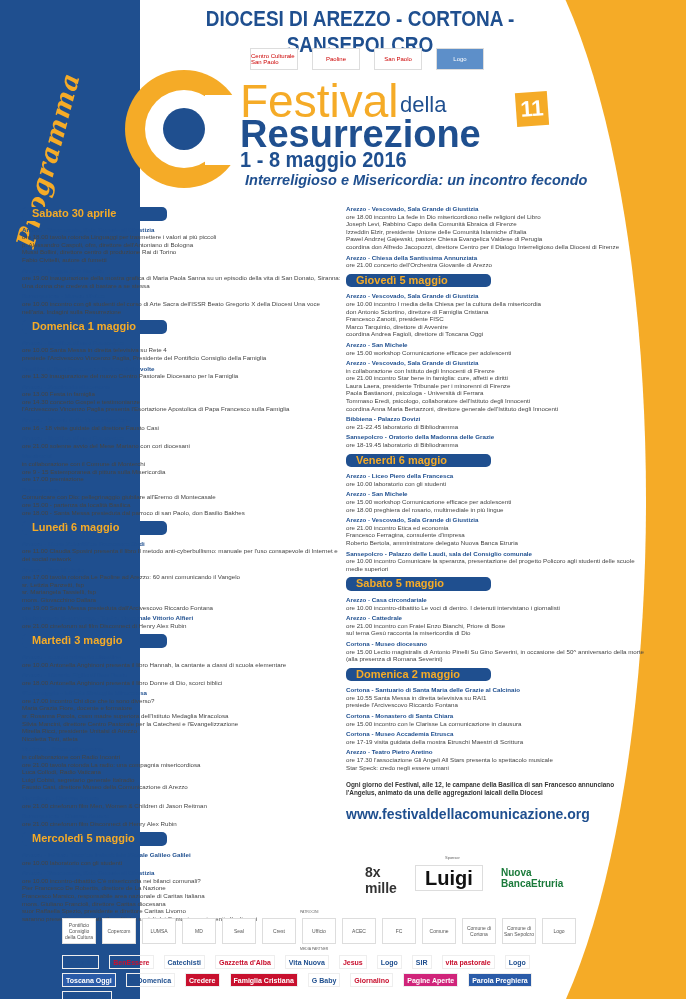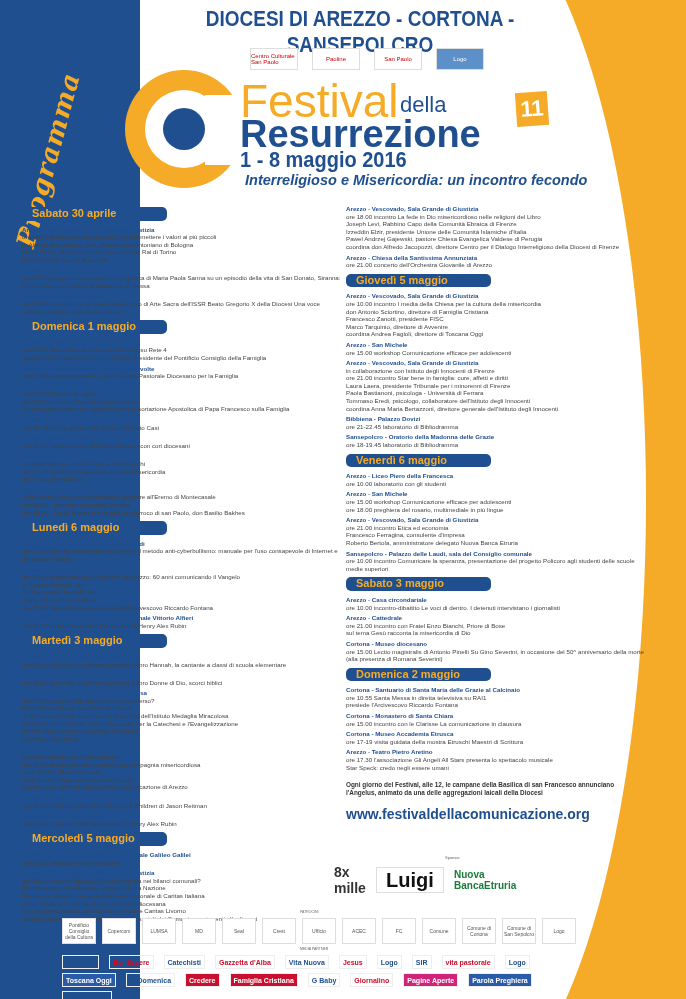--- a/index.html
+++ b/index.html
@@ -25,21 +25,21 @@
 .tagline{position:absolute;left:245px;top:172px;color:#1f4f8f;font-weight:bold;font-style:italic;font-size:14.5px}
 .col{position:absolute;font-size:6.2px;line-height:7.6px;color:#444}
 .col-left{left:22px;top:205px;width:320px}
 .col-right{left:346px;top:205px;width:300px}
 .day{display:inline-block;background:#1f4f8f;color:#f5ab27;font-weight:bold;font-size:11px;padding:3px 10px;border-radius:5px;width:145px;margin:2px 0 5px 0}
 .ev{margin-bottom:3px}
 .place{color:#1f4f8f;font-weight:bold}
 .note{font-size:6.4px;line-height:8px;margin-top:10px;font-weight:bold;color:#333}
 .url{color:#1f4f8f;font-weight:bold;font-size:14px;margin-top:14px}
 .sponsors-label{position:absolute;left:445px;top:855px;font-size:4px;color:#666}
-.sponsors{position:absolute;left:334px;top:865px;display:flex;gap:10px;align-items:center}
+.sponsors{position:absolute;left:365px;top:865px;display:flex;gap:18px;}
 .sp{display:flex;align-items:center;justify-content:center;font-weight:bold}
 .sp-8x{width:32px;height:30px;font-size:14px;color:#333}
 .sp-kinder{width:68px;height:26px;font-size:20px;color:#111;border:1px solid #ddd}
 .sp-banca{width:80px;height:26px;font-size:10px;color:#1a7a3a}
 .patrocini-label{position:absolute;left:300px;top:910px;font-size:3.5px;color:#666}
 .patrocini{position:absolute;left:62px;top:918px;display:flex;gap:6px;align-items:center}
 .pat{width:34px;height:26px;border:1px solid #ddd;background:#fff;font-size:5px;display:flex;align-items:center;justify-content:center;color:#555;text-align:center}
 .media-label{position:absolute;left:300px;top:947px;font-size:3.5px;color:#666}
 .media{position:absolute;left:62px;top:955px;width:520px;display:flex;flex-wrap:wrap;gap:4px 10px}
 .med{height:14px;padding:0 3px;font-size:7px;display:flex;align-items:center;color:#1f4f8f;font-weight:bold;border:1px solid #eee}
@@ -212,21 +212,21 @@
       <div class="line">ore 15.00 workshop Comunicazione efficace per adolescenti</div>
       <div class="line">ore 18.00 preghiera del rosario, multimediale in più lingue</div>
     </div><div class="ev">
       <div class="place">Arezzo - Vescovado, Sala Grande di Giustizia</div>
       <div class="line">ore 21.00 incontro Etica ed economia</div>
       <div class="line">Francesco Ferragina, consulente d'impresa</div>
       <div class="line">Roberto Bertola, amministratore delegato Nuova Banca Etruria</div>
     </div><div class="ev">
       <div class="place">Sansepolcro - Palazzo delle Laudi, sala del Consiglio comunale</div>
       <div class="line">ore 10.00 incontro Comunicare la speranza, presentazione del progetto Policoro agli studenti delle scuole medie superiori</div>
-    </div><div class="day">Sabato 3 maggio</div><div class="ev">
+    </div><div class="day">Sabato 5 maggio</div><div class="ev">
       <div class="place">Arezzo - Casa circondariale</div>
       <div class="line">ore 10.00 incontro-dibattito Le voci di dentro. I detenuti intervistano i giornalisti</div>
     </div><div class="ev">
       <div class="place">Arezzo - Cattedrale</div>
       <div class="line">ore 21.00 incontro con Fratel Enzo Bianchi, Priore di Bose</div>
       <div class="line">sul tema Gesù racconta la misericordia di Dio</div>
     </div><div class="ev">
       <div class="place">Cortona - Museo diocesano</div>
       <div class="line">ore 15.00 Lectio magistralis di Antonio Pinelli Su Gino Severini, in occasione del 50^ anniversario della morte (alla presenza di Romana Severini)</div>
     </div><div class="day">Domenica 2 maggio</div><div class="ev">

